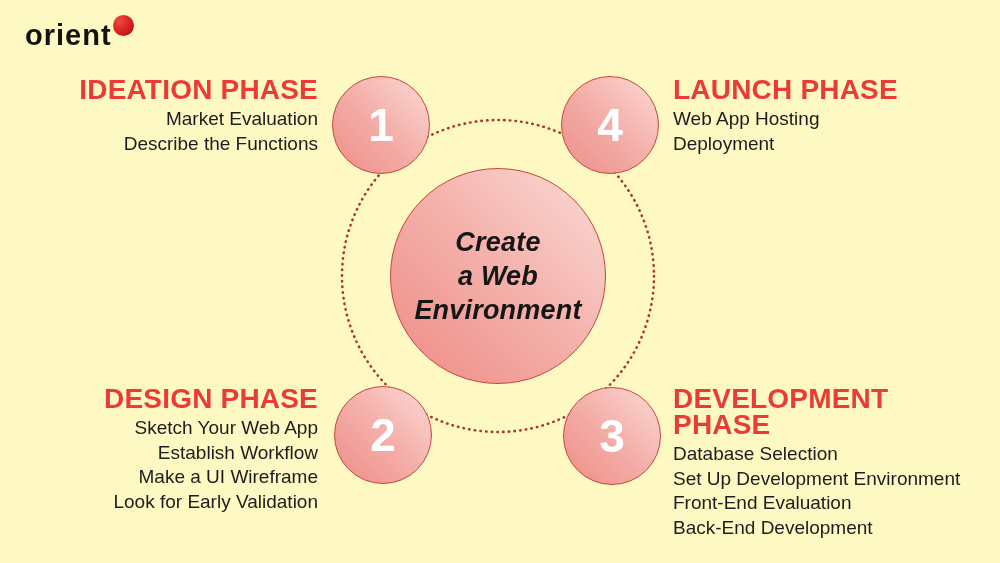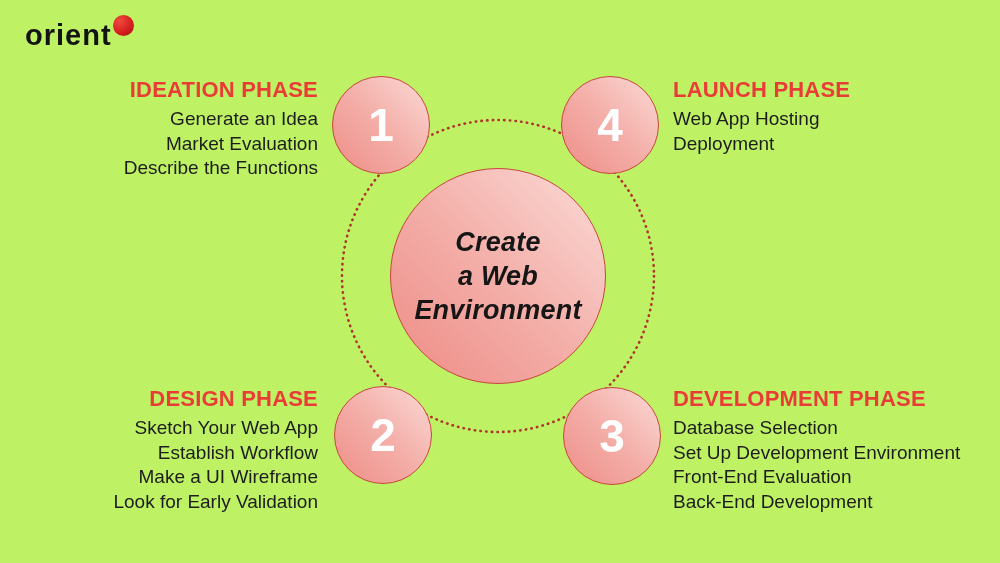--- a/index.html
+++ b/index.html
@@ -6,21 +6,21 @@
   html, body { width: 1000px; height: 563px; }
   body {
     font-family: "Liberation Sans", sans-serif;
     background: #f5f3f1;
     overflow: hidden;
   }
   .canvas {
     position: relative;
     width: 1000px;
     height: 563px;
-    background: #bef264;
+    background: #fef9c3;
   }
 
   
   .logo {
     position: absolute;
     left: 25px;
     top: 12px;
     display: flex;
     align-items: flex-start;
   }
@@ -87,21 +87,21 @@
     line-height: 1;
   }
   .circle-1 { left: 332px; top: 76px; }
   .circle-2 { left: 334px; top: 386px; }
   .circle-3 { left: 563px; top: 387px; }
   .circle-4 { left: 561px; top: 76px; }
 
   
   .phase { position: absolute; z-index: 2; }
   .phase-title {
-    font-size: 22px;
+    font-size: 28px;
     font-weight: 800;
     color: #ea3c36;
     letter-spacing: 0.2px;
     line-height: 26px;
     margin-bottom: 4px;
   }
   .phase-item {
     font-size: 19px;
     color: #1d1d1d;
     line-height: 24.5px;
@@ -141,21 +141,20 @@
   </div>
   <div class="num-circle circle-3">
     <span class="num">3</span>
   </div>
   <div class="num-circle circle-4">
     <span class="num">4</span>
   </div>
 
   <div class="phase phase-ideation">
     <div class="phase-title">IDEATION PHASE</div>
-    <div class="phase-item">Generate an Idea</div>
     <div class="phase-item">Market Evaluation</div>
     <div class="phase-item">Describe the Functions</div>
   </div>
 
   <div class="phase phase-design">
     <div class="phase-title">DESIGN PHASE</div>
     <div class="phase-item">Sketch Your Web App</div>
     <div class="phase-item">Establish Workflow</div>
     <div class="phase-item">Make a UI Wireframe</div>
     <div class="phase-item">Look for Early Validation</div>

